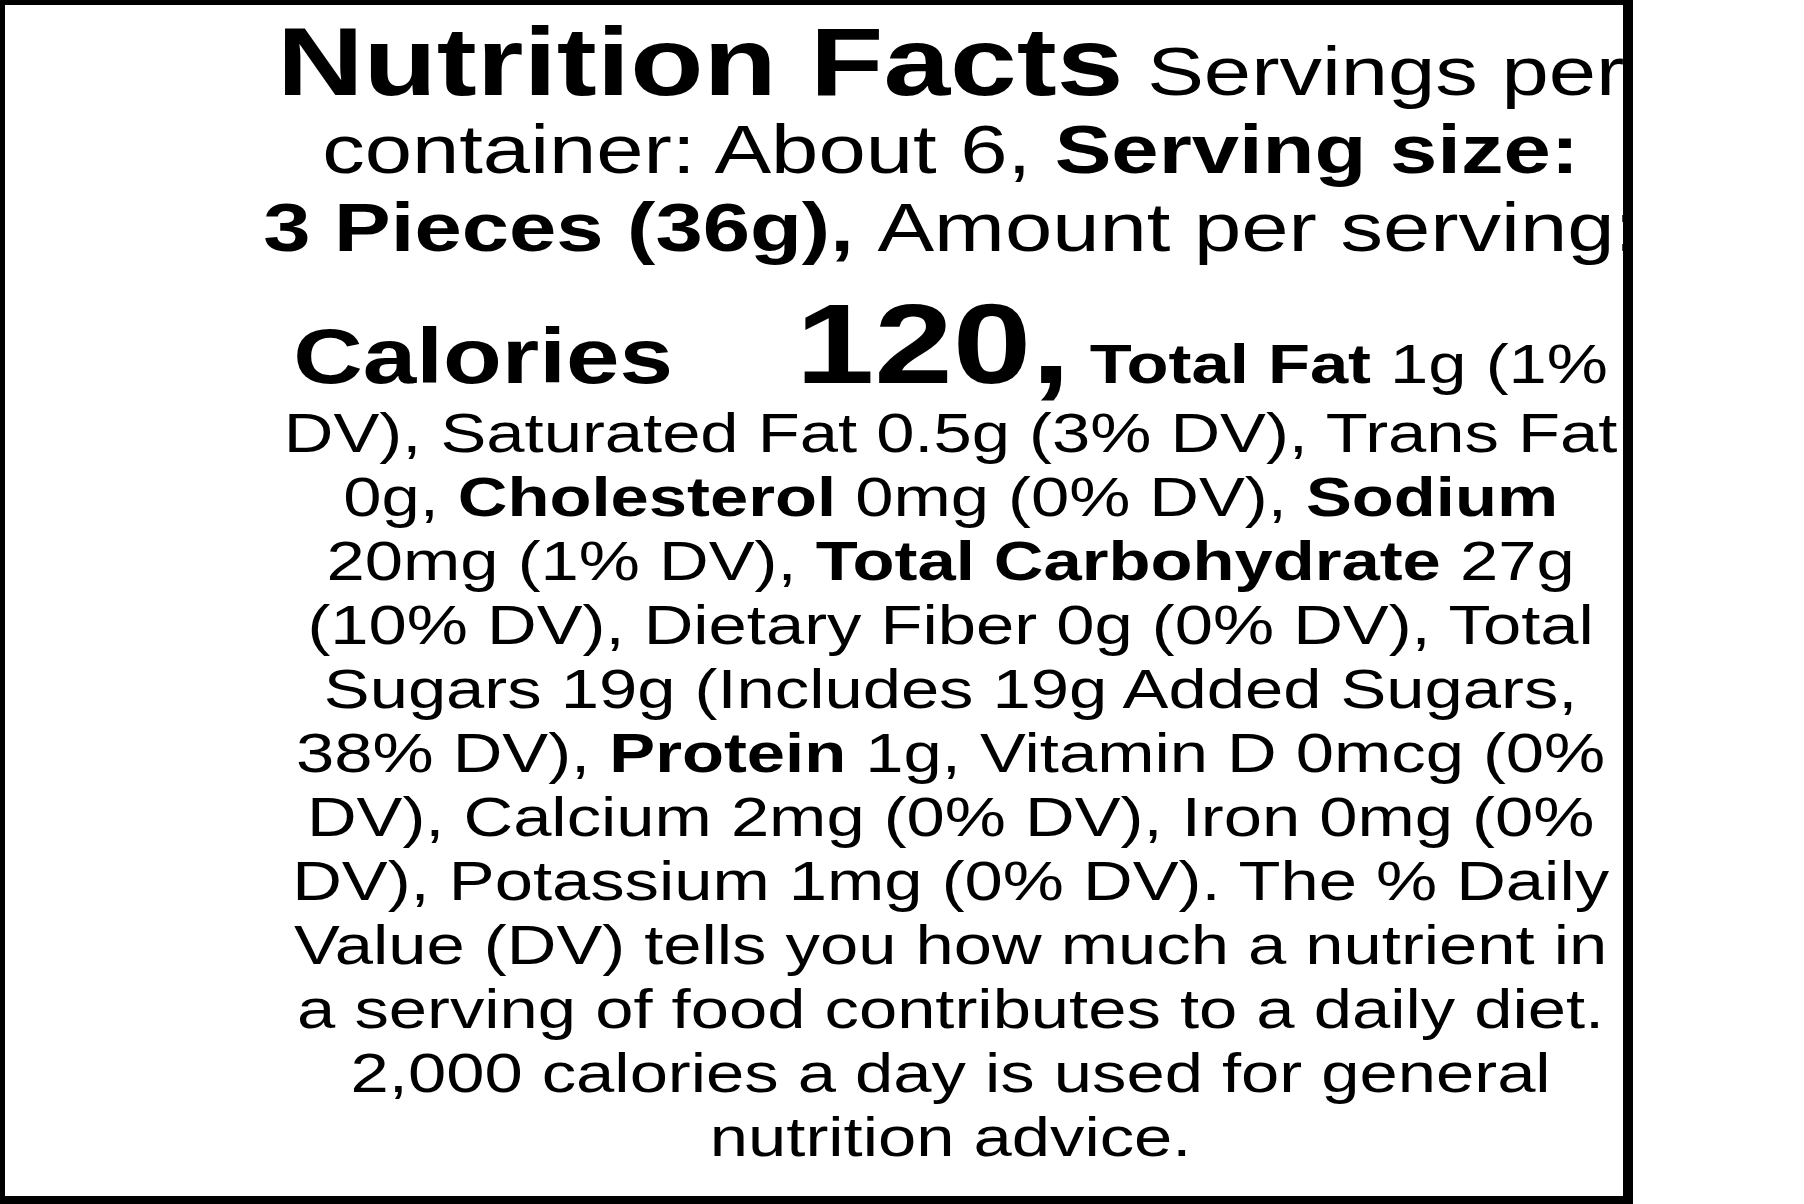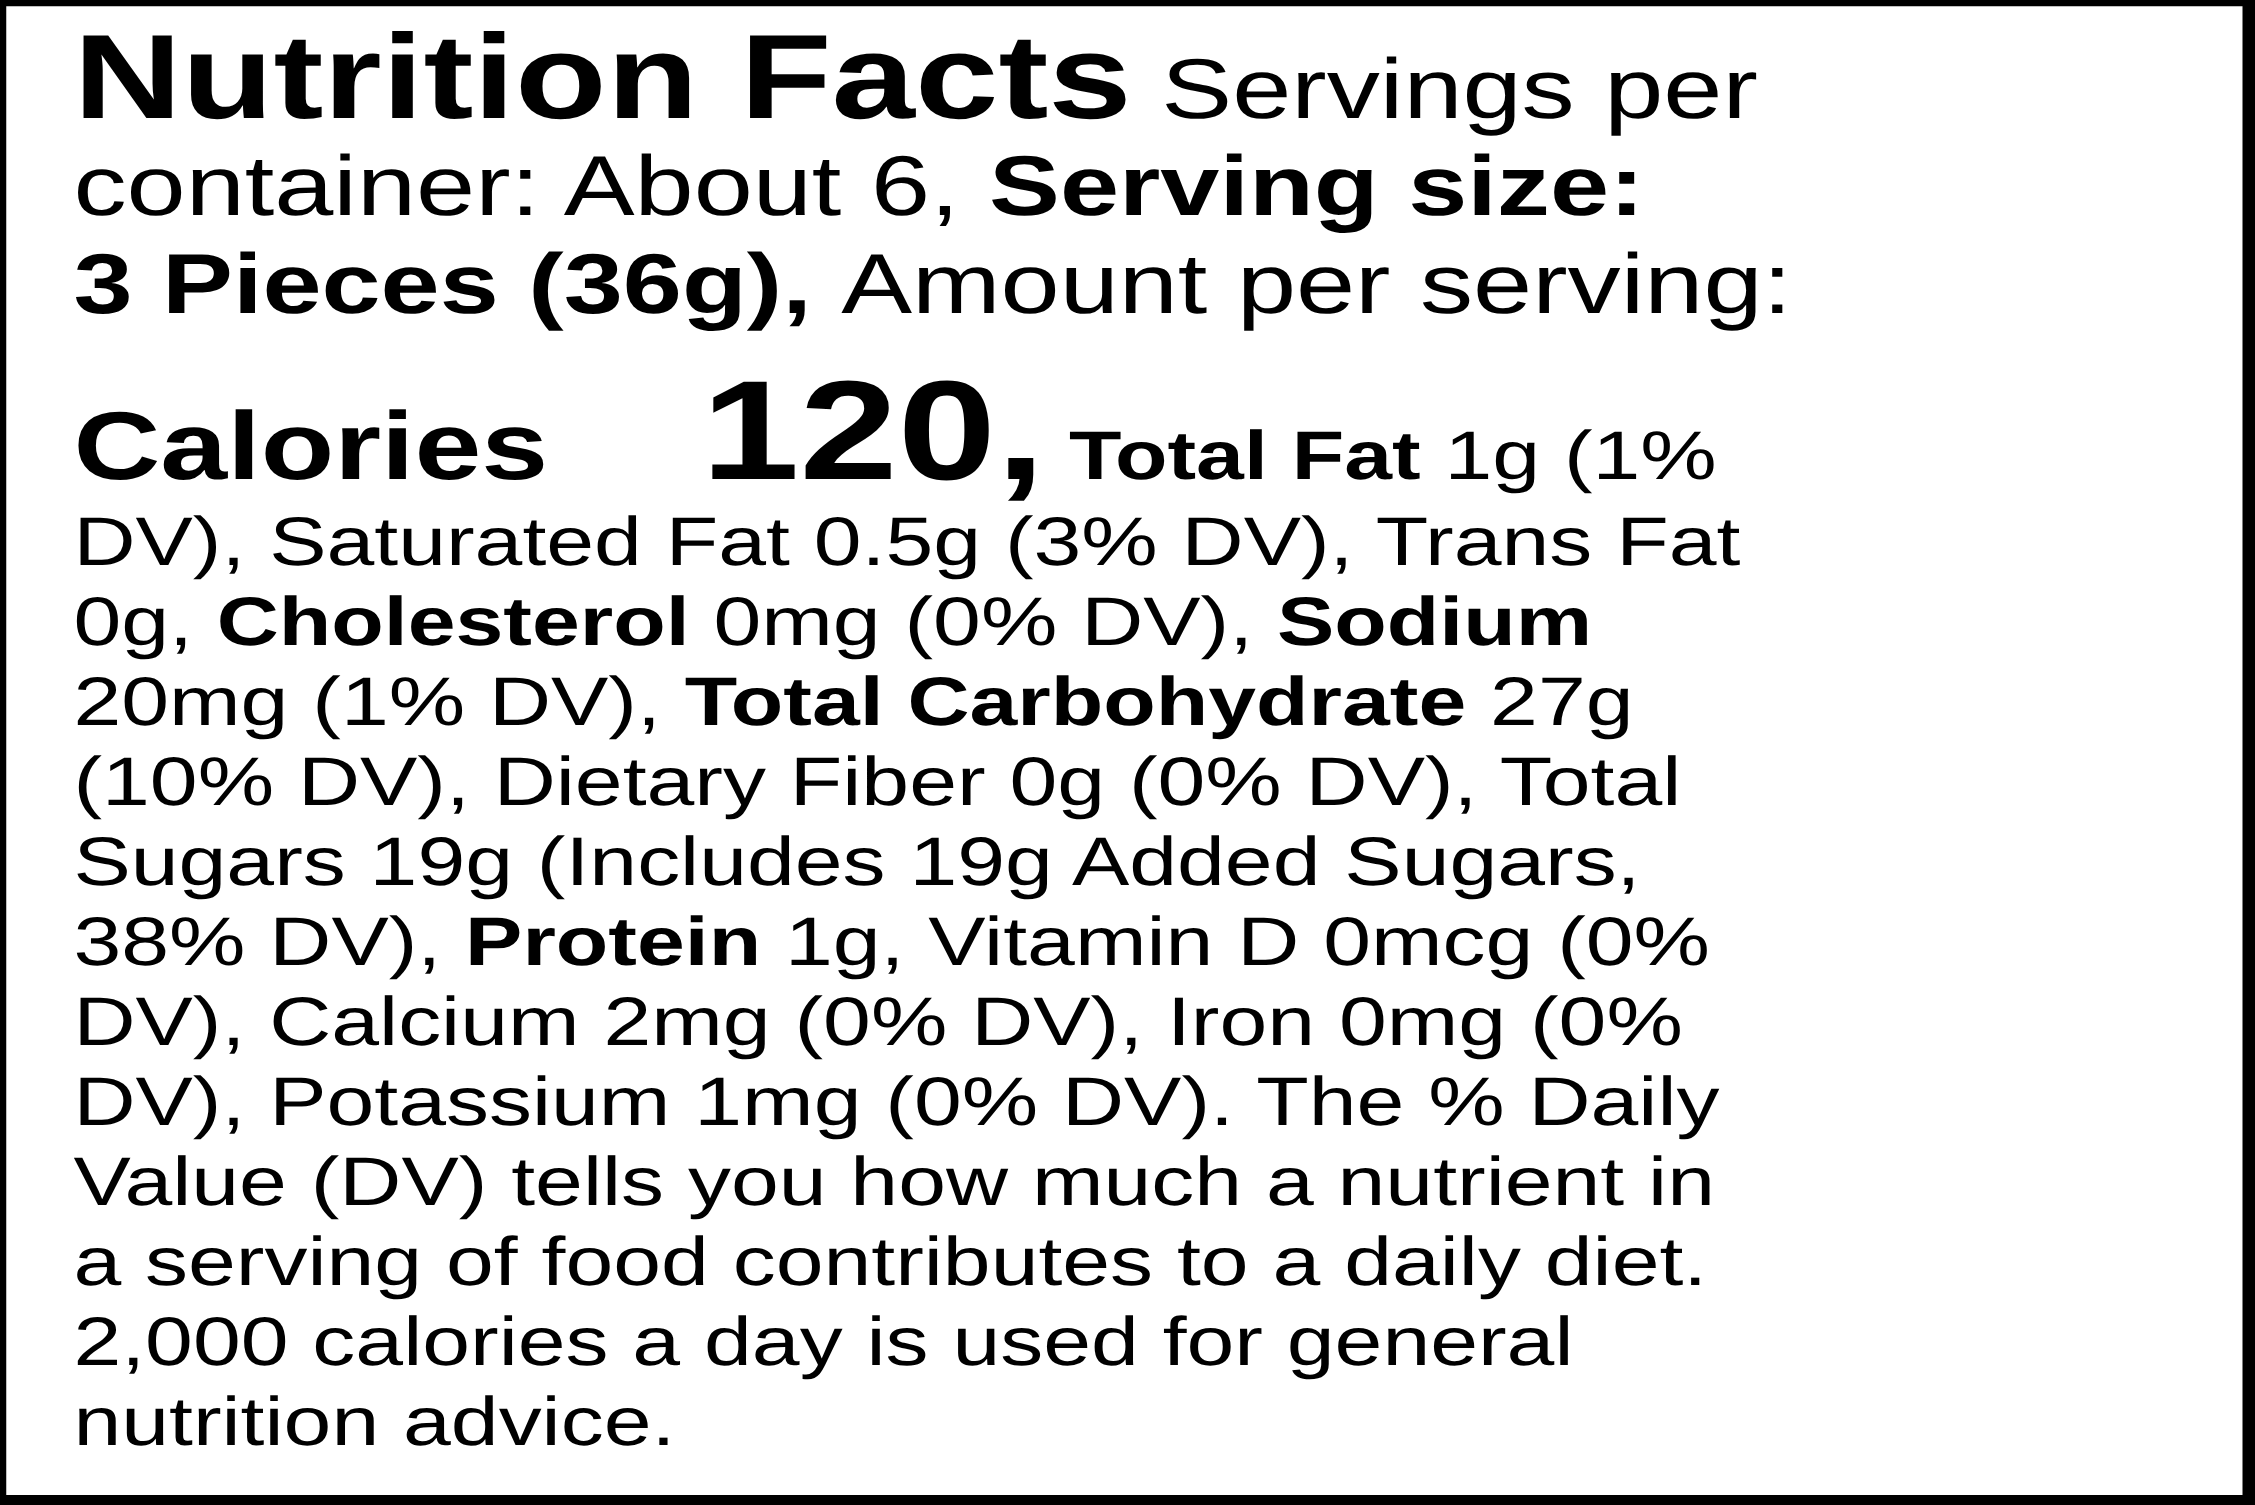--- a/index.html
+++ b/index.html
@@ -5,27 +5,28 @@
   html, body {
     margin: 0;
     padding: 0;
     background: #ffffff;
     width: 1804px;
     height: 1204px;
     overflow: hidden;
   }
   .label-frame {
     box-sizing: border-box;
-    width: 1804px;
+    width: 1633px;
     height: 1204px;
     background: #ffffff;
     border-style: solid;
     border-color: #000000;
     border-width: 5px 10px 8px 5px;
     overflow: hidden;
+    text-align: center;
   }
   
   .hstretch {
     transform: scaleX(1.25);
     transform-origin: 0 0;
     width: 1427px;
     padding: 18px 0 0 43px;
     font-family: "Liberation Sans", sans-serif;
     color: #000000;
     font-kerning: normal;

